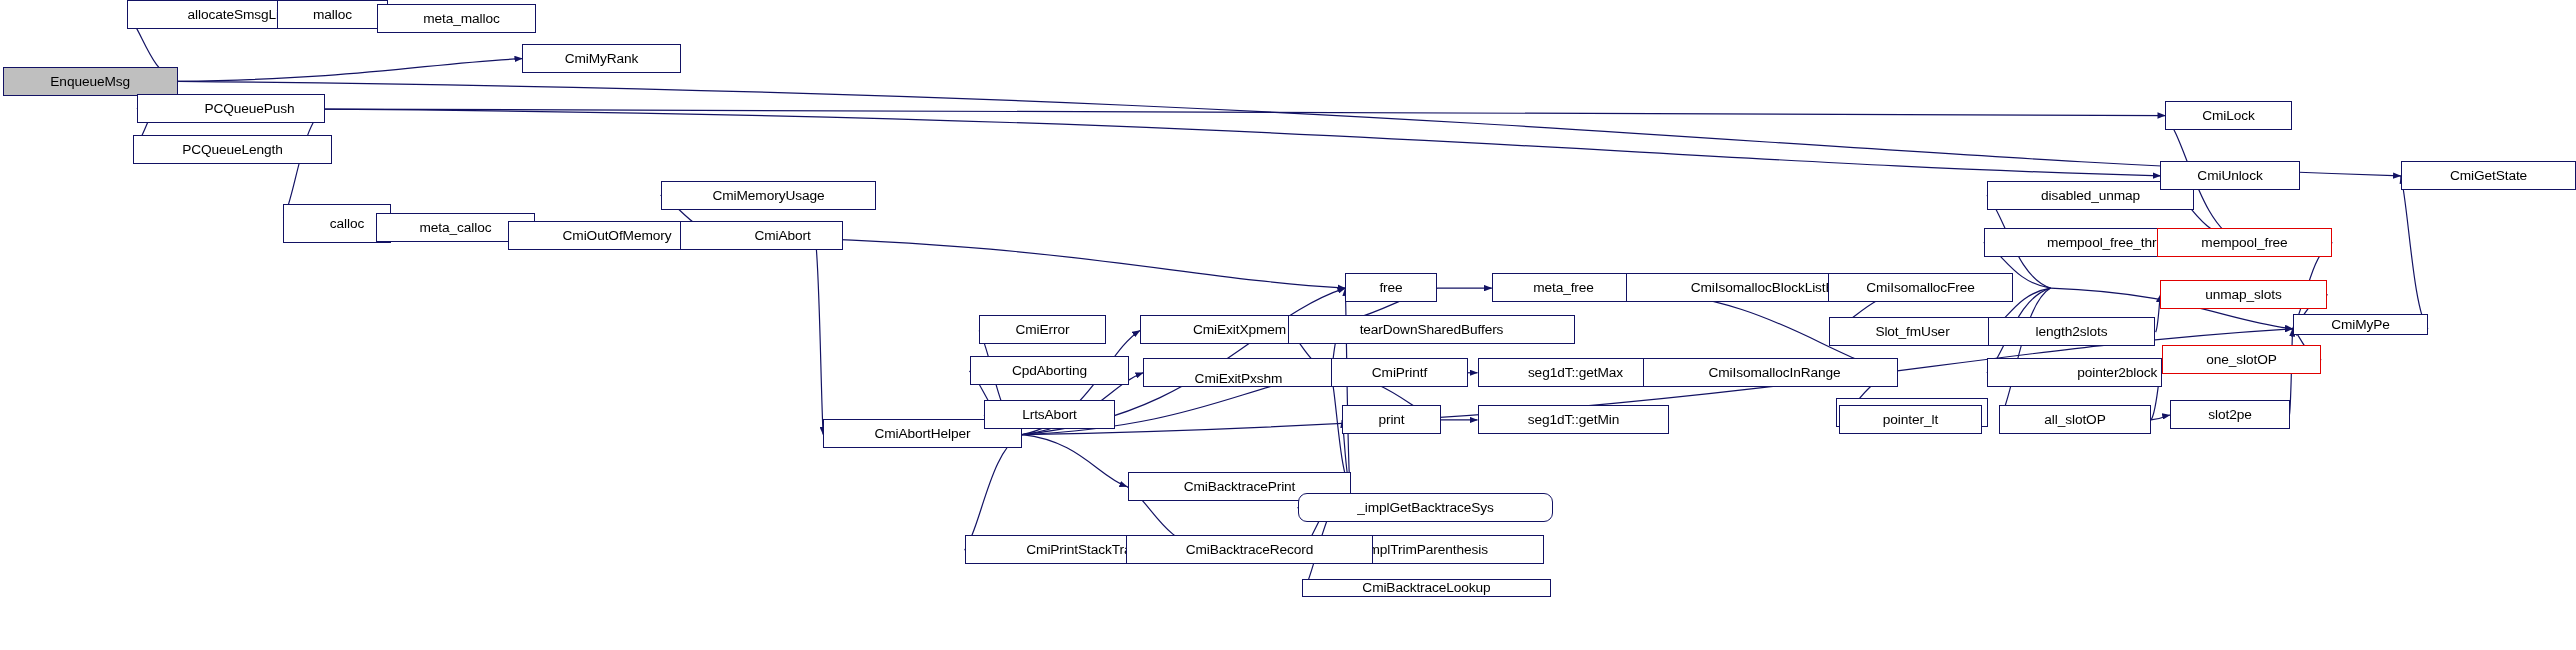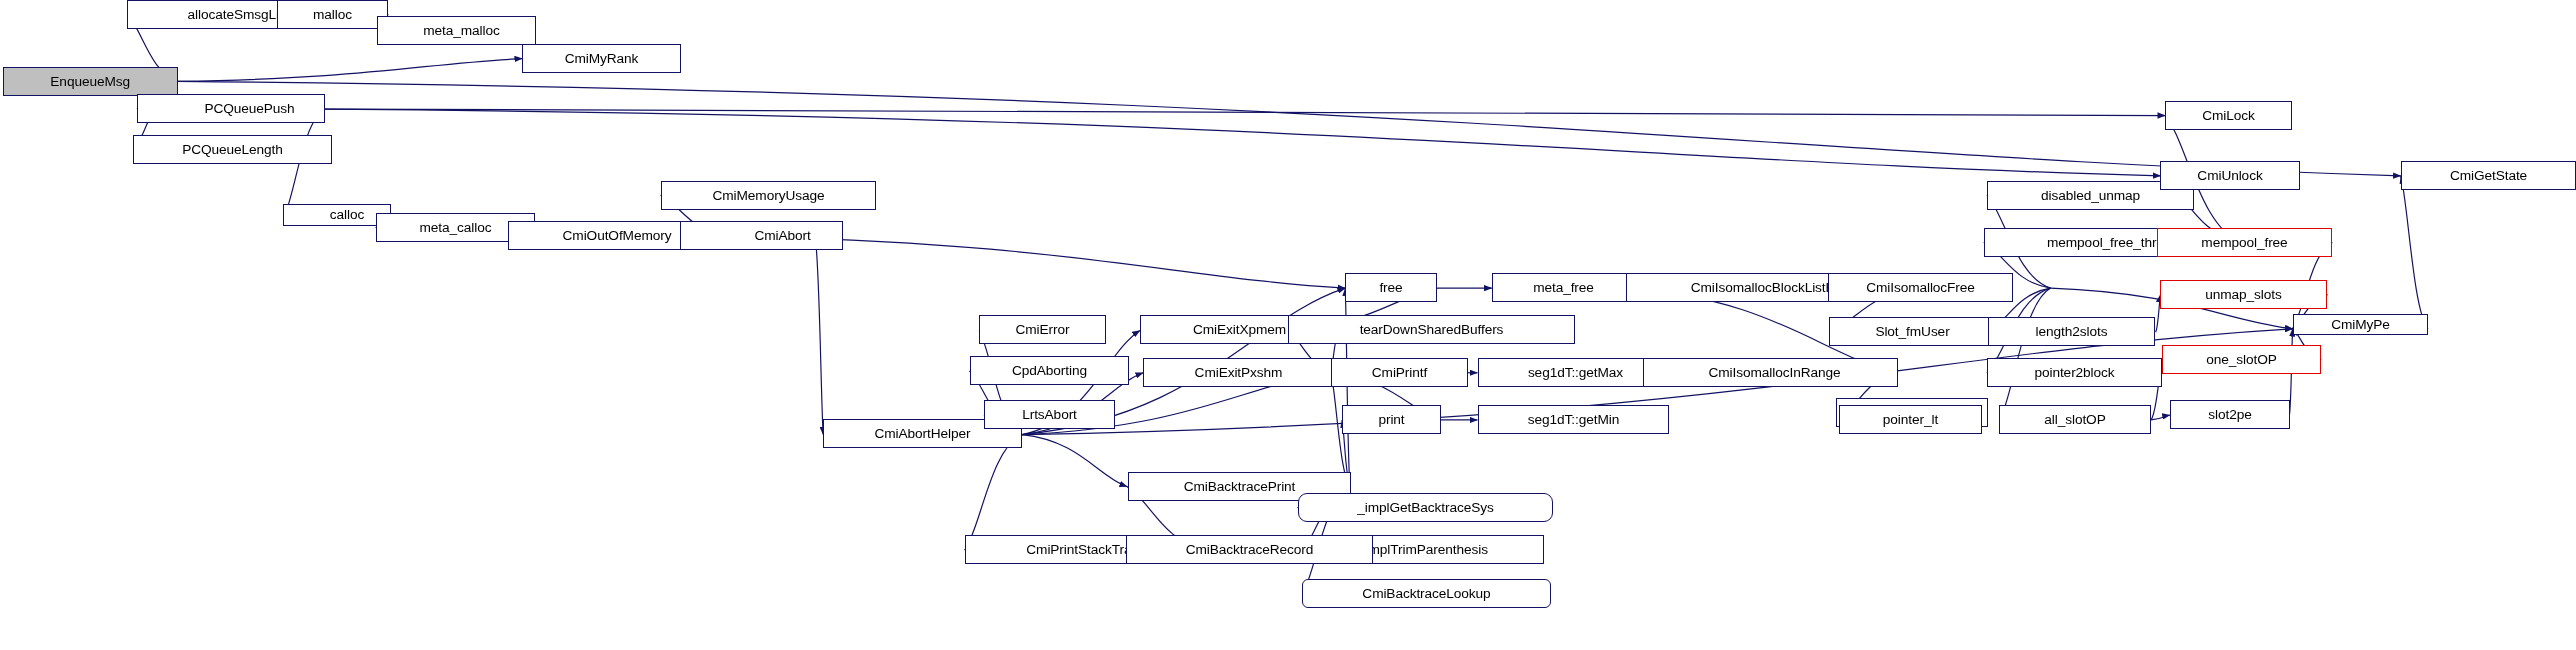--- a/index.html
+++ b/index.html
@@ -132,33 +132,33 @@
   <div id="nodes">
       <div class="node root" style="left: 2.7px; top: 67px; width: 175px; height: 29px;">
         <span class="node-label">EnqueueMsg</span>
       </div>
       <div class="node" style="left: 127px; top: 0px; width: 223px; height: 29px;">
         <span class="node-label">allocateSmsgList</span>
       </div>
       <div class="node" style="left: 277px; top: 0px; width: 111px; height: 29px;">
         <span class="node-label">malloc</span>
       </div>
-      <div class="node" style="left: 377px; top: 16px; width: 159px; height: 29px; padding-left: 10px;">
+      <div class="node" style="left: 377px; top: 4px; width: 159px; height: 29px; padding-left: 10px;">
         <span class="node-label">meta_malloc</span>
       </div>
       <div class="node" style="left: 522px; top: 44px; width: 159px; height: 29px;">
         <span class="node-label">CmiMyRank</span>
       </div>
       <div class="node" style="left: 137px; top: 94px; width: 188px; height: 29px; padding-left: 37px;">
         <span class="node-label">PCQueuePush</span>
       </div>
       <div class="node" style="left: 133px; top: 135px; width: 199px; height: 29px;">
         <span class="node-label">PCQueueLength</span>
       </div>
-      <div class="node" style="left: 283px; top: 204px; width: 108px; height: 22px; padding-left: 20px;">
+      <div class="node" style="left: 283px; top: 204px; width: 108px; height: 39px; padding-left: 20px;">
         <span class="node-label">calloc</span>
       </div>
       <div class="node" style="left: 376px; top: 213px; width: 159px; height: 29px;">
         <span class="node-label">meta_calloc</span>
       </div>
       <div class="node" style="left: 508px; top: 221px; width: 218px; height: 29px;">
         <span class="node-label">CmiOutOfMemory</span>
       </div>
       <div class="node" style="left: 661px; top: 181px; width: 215px; height: 29px;">
         <span class="node-label">CmiMemoryUsage</span>
@@ -174,21 +174,21 @@
       </div>
       <div class="node" style="left: 970px; top: 356px; width: 159px; height: 29px;">
         <span class="node-label">CpdAborting</span>
       </div>
       <div class="node" style="left: 984px; top: 400px; width: 131px; height: 29px;">
         <span class="node-label">LrtsAbort</span>
       </div>
       <div class="node" style="left: 1140px; top: 315px; width: 199px; height: 29px;">
         <span class="node-label">CmiExitXpmem</span>
       </div>
-      <div class="node" style="left: 1143px; top: 358px; width: 191px; height: 29px;">
+      <div class="node" style="left: 1143px; top: 358px; width: 191px; height: 29px; align-items: flex-end;">
         <span class="node-label">CmiExitPxshm</span>
       </div>
       <div class="node" style="left: 1288px; top: 315px; width: 287px; height: 29px;">
         <span class="node-label">tearDownSharedBuffers</span>
       </div>
       <div class="node" style="left: 1331px; top: 358px; width: 137px; height: 29px;">
         <span class="node-label">CmiPrintf</span>
       </div>
       <div class="node" style="left: 1342px; top: 405px; width: 99px; height: 29px;">
         <span class="node-label">print</span>
@@ -201,21 +201,21 @@
       </div>
       <div class="node" style="left: 1128px; top: 472px; width: 223px; height: 29px;">
         <span class="node-label">CmiBacktracePrint</span>
       </div>
       <div class="node" style="left: 1298px; top: 493px; width: 255px; height: 29px; border-radius: 9px;">
         <span class="node-label">_implGetBacktraceSys</span>
       </div>
       <div class="node" style="left: 1302px; top: 535px; width: 242px; height: 29px;">
         <span class="node-label">_implTrimParenthesis</span>
       </div>
-      <div class="node" style="left: 1302px; top: 579px; width: 249px; height: 29px; border-radius: 6px;">
+      <div class="node" style="left: 1302px; top: 579px; width: 249px; height: 18px;">
         <span class="node-label">CmiBacktraceLookup</span>
       </div>
       <div class="node" style="left: 965px; top: 535px; width: 242px; height: 29px;">
         <span class="node-label">CmiPrintStackTrace</span>
       </div>
       <div class="node" style="left: 1126px; top: 535px; width: 247px; height: 29px;">
         <span class="node-label">CmiBacktraceRecord</span>
       </div>
       <div class="node" style="left: 1345px; top: 273px; width: 92px; height: 29px;">
         <span class="node-label">free</span>
@@ -243,21 +243,21 @@
       </div>
       <div class="node" style="left: 1987px; top: 181px; width: 207px; height: 29px;">
         <span class="node-label">disabled_unmap</span>
       </div>
       <div class="node" style="left: 1984px; top: 228px; width: 258px; height: 29px;">
         <span class="node-label">mempool_free_thread</span>
       </div>
       <div class="node" style="left: 1988px; top: 317px; width: 167px; height: 29px;">
         <span class="node-label">length2slots</span>
       </div>
-      <div class="node" style="left: 1987px; top: 358px; width: 175px; height: 29px;">
+      <div class="node" style="left: 1987px; top: 358px; width: 175px; height: 29px; justify-content: flex-end;">
         <span class="node-label">pointer2block</span>
       </div>
       <div class="node" style="left: 1999px; top: 405px; width: 152px; height: 29px;">
         <span class="node-label">all_slotOP</span>
       </div>
       <div class="node" style="left: 2165px; top: 101px; width: 127px; height: 29px;">
         <span class="node-label">CmiLock</span>
       </div>
       <div class="node" style="left: 2160px; top: 161px; width: 140px; height: 29px;">
         <span class="node-label">CmiUnlock</span>

